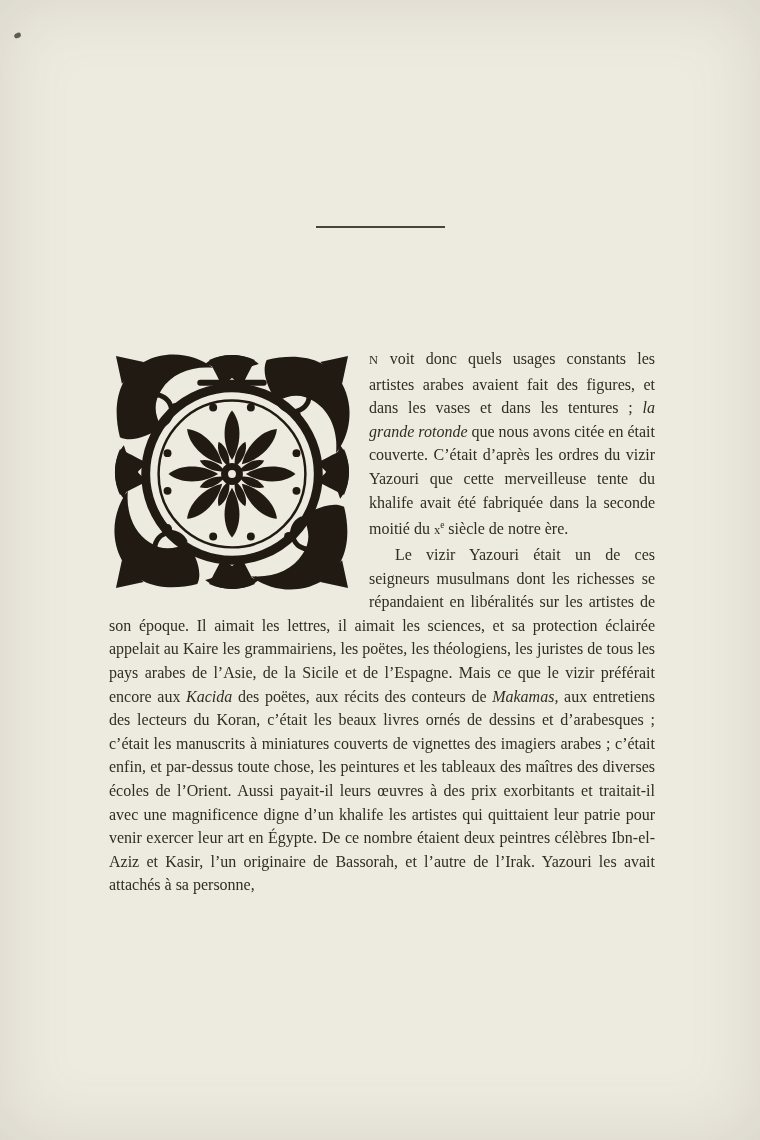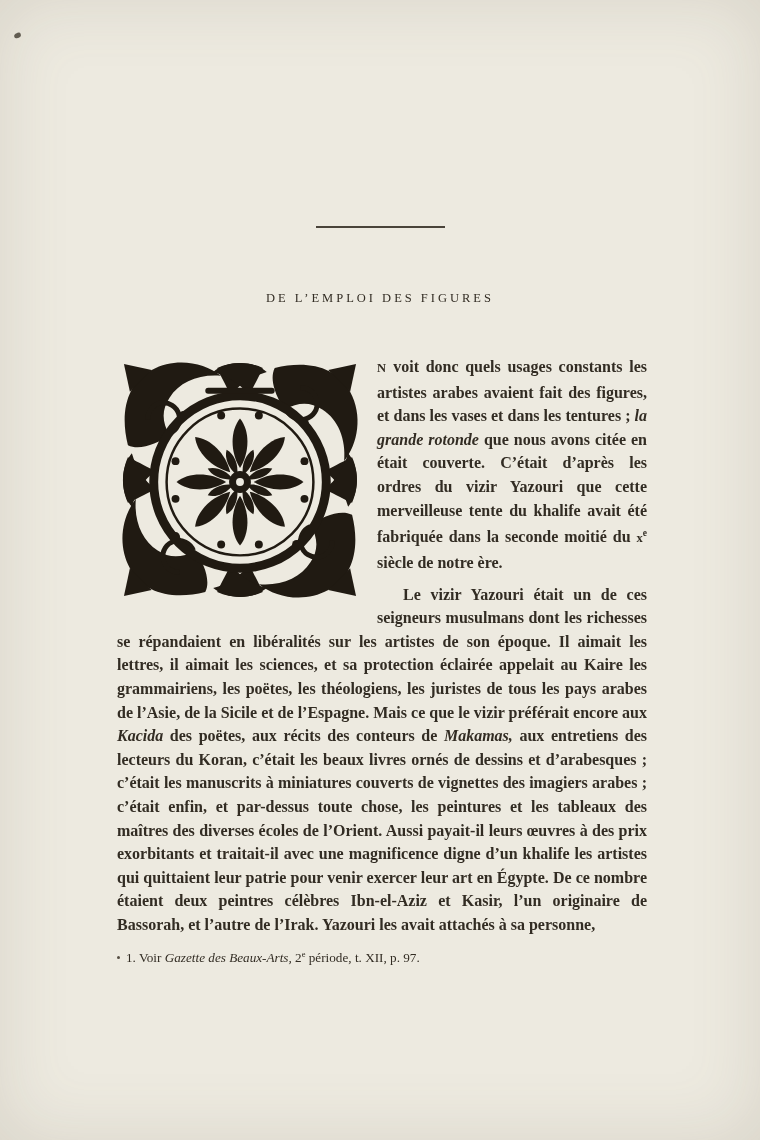--- a/index.html
+++ b/index.html
@@ -32,21 +32,21 @@
   .heading {
     position: absolute; top: 291px; left: 0; width: 100%; margin: 0;
     text-align: center; font-size: 12.5px; font-weight: normal;
     letter-spacing: 3px; color: #322c23;
   }
 
   .body-text {
     position: absolute; top: 347px; left: 109px; width: 546px;
     font-size: 16px; line-height: 23.6px; text-align: justify; color: #322c23;
   }
-  .body-text p { margin: 8px; padding: 0; font-weight: bold; }
+  .body-text p { margin: 0; padding: 0; }
   .p2 { text-indent: 26px; }
 
   .dropcap { float: left; width: 246px; height: 244px; margin: 3px 14px 9px 0; }
 
   .lead-cap { font-size: 12.5px; letter-spacing: .5px; }
   .sc { font-size: 12.5px; }
   sup.e { font-size: 9.5px; }
   i { font-style: italic; }
 
   .footnote {
@@ -62,21 +62,20 @@
 </head>
 <body>
 
 <div class="page">
 
   <div class="speck1"></div>
 
 
   <div class="rule"></div>
 
-  <h2 class="heading">DE L’EMPLOI DES FIGURES</h2>
 
   <div class="body-text">
 
     <p class="p1"><svg class="dropcap" viewBox="0 0 246 246" role="img">
         <title>O</title>
         <defs>
           <g id="cor" fill="#201a12">
             <path d="M10,88 C2,56 8,26 34,12 C58,-1 86,4 104,18 C82,16 62,24 52,40 C44,52 44,64 52,78 C40,86 22,94 10,88 Z"></path>
             <path d="M30,62 a16,16 0 1 1 22,14" fill="none" stroke="#201a12" stroke-width="5"></path>
             <path d="M100,10 C118,2 138,4 150,14 C136,18 122,26 114,38 C108,26 103,17 100,10 Z"></path>
@@ -119,15 +118,14 @@
             <use href="#petal" transform="rotate(315) scale(0.55)"></use>
           </g>
           <circle r="11"></circle>
           <circle r="4" fill="#edeae0"></circle>
         </g>
       </svg><span class="lead-cap">N</span><span> voit donc quels usages constants les artistes arabes avaient fait des figures, et dans les vases et dans les tentures ; </span><i>la grande rotonde</i><span> que nous avons citée en était couverte. C’était d’après les ordres du vizir Yazouri que cette merveilleuse tente du khalife avait été fabriquée dans la seconde moitié du </span><span class="sc">x</span><sup class="e">e</sup><span> siècle de notre ère.</span></p>
 
     <p class="p2"><span>Le vizir Yazouri était un de ces seigneurs musulmans dont les richesses se répandaient en libéralités sur les artistes de son époque. Il aimait les lettres, il aimait les sciences, et sa protection éclairée appelait au Kaire les grammairiens, les poëtes, les théologiens, les juristes de tous les pays arabes de l’Asie, de la Sicile et de l’Espagne. Mais ce que le vizir préférait encore aux </span><i>Kacida</i><span> des poëtes, aux récits des conteurs de </span><i>Makamas,</i><span> aux entretiens des lecteurs du Koran, c’était les beaux livres ornés de dessins et d’arabesques ; c’était les manuscrits à miniatures couverts de vignettes des imagiers arabes ; c’était enfin, et par-dessus toute chose, les peintures et les tableaux des maîtres des diverses écoles de l’Orient. Aussi payait-il leurs œuvres à des prix exorbitants et traitait-il avec une magnificence digne d’un khalife les artistes qui quittaient leur patrie pour venir exercer leur art en Égypte. De ce nombre étaient deux peintres célèbres Ibn-el-Aziz et Kasir, l’un originaire de Bassorah, et l’autre de l’Irak. Yazouri les avait attachés à sa personne,</span></p>
   </div>
 
-  <div class="footnote"><span class="speck2"></span><span>1. Voir </span><i>Gazette des Beaux-Arts,</i><span> 2</span><sup class="e">e</sup><span> période, t. XII, p. 97.</span></div>
 
 </div>
 
 </body></html>

